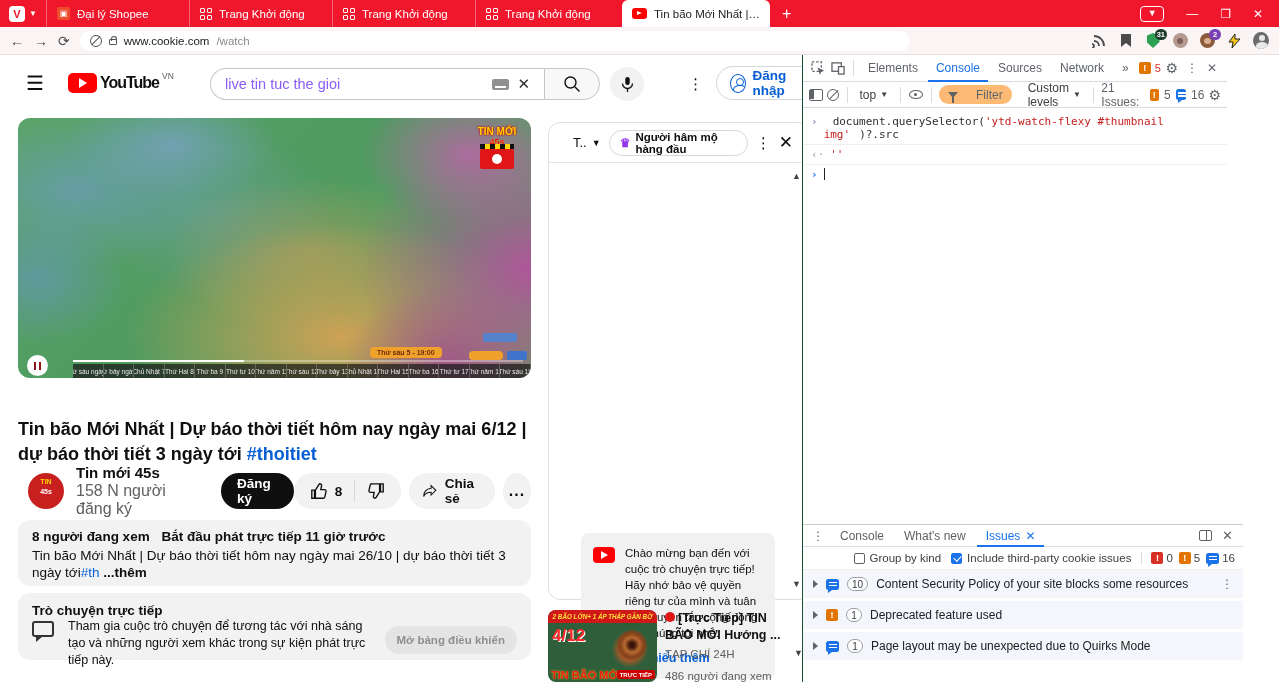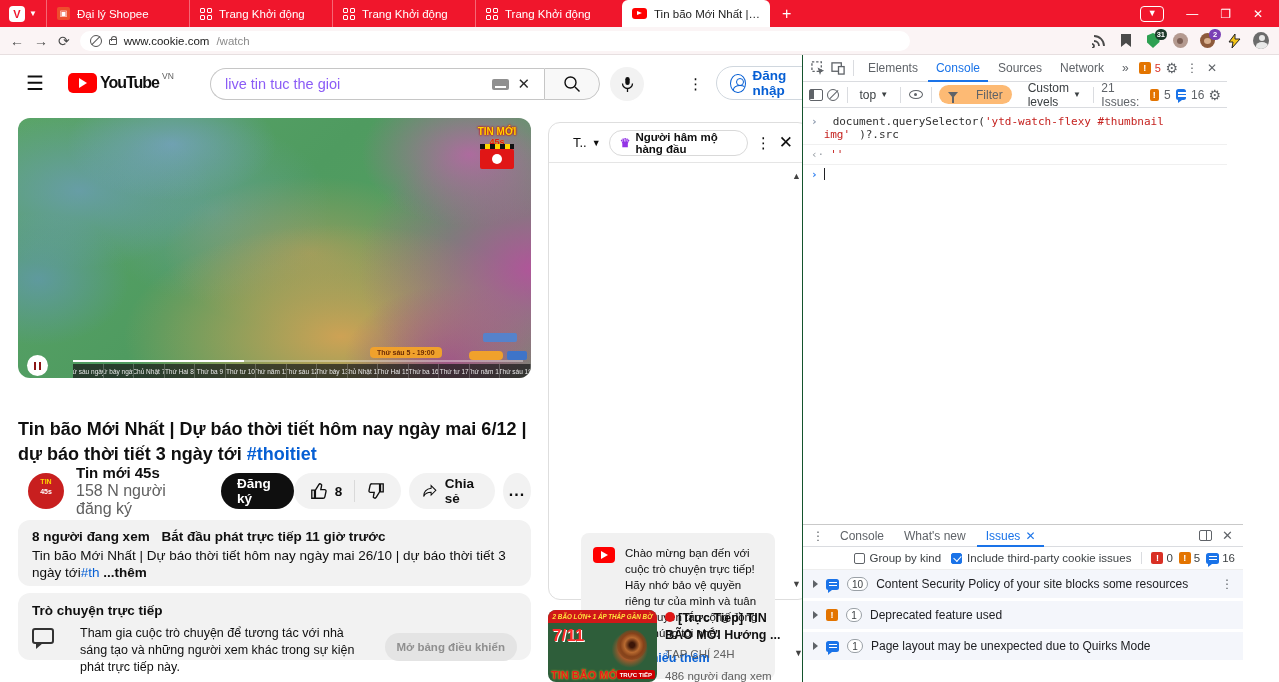--- a/index.html
+++ b/index.html
@@ -122,21 +122,21 @@
   
   .descbox { left:18px; top:465px; width:513px; height:66px; background:#f2f2f2; border-radius:12px; padding:9px 14px; font-size:13.5px; color:#0f0f0f; }
   .desc-l1 { font-weight:bold; }
   .desc-l1 .sep { display:inline-block; width:8px; }
   .descbox p { margin-top:3px; line-height:17px; }
   .desc-more { font-weight:bold; }
 
   
   .teaser { left:18px; top:538px; width:513px; height:67px; background:#f2f2f2; border-radius:12px; padding:10px 14px; }
   .teaser-h { font-size:13.5px; font-weight:bold; color:#0f0f0f; }
-  .teaser-row { display:flex; align-items:flex-start; margin-top:7px; gap:26px; }
+  .teaser-row { display:flex; align-items:flex-start; gap:14px; }
   .chat-ic { width:22px; height:16px; border:2px solid #333; border-radius:3px; position:relative; margin-top:3px; flex:none; }
   .chat-ic:after { content:""; position:absolute; left:2px; bottom:-7px; border-top:6px solid #333; border-right:7px solid transparent; }
   .teaser-body { font-size:12.5px; color:#0f0f0f; line-height:17px; width:330px; }
   .teaser-btn { margin-left:auto; background:#e4e4e4; color:#8f8f8f; font-size:11.5px; font-weight:bold; border-radius:15px; padding:8px 12px; white-space:nowrap; margin-top:8px; }
 
   
   .chatpanel { left:548px; top:67px; width:262px; height:478px; border:1px solid #dedede; border-radius:12px; background:#fff; }
   .chat-head { height:40px; border-bottom:1px solid #e5e5e5; display:flex; align-items:center; padding:0 12px; gap:8px; }
   .chat-dd { font-size:13px; color:#0f0f0f; display:flex; align-items:center; gap:5px; margin-left:12px; }
   .chev-down { font-size:9px; color:#0f0f0f; }
@@ -466,21 +466,21 @@
       </div>
       <div class="w-link">Tìm hiểu thêm</div>
     </div>
     <span class="scroll-dn">▼</span>
   </div>
 
   <div class="abs suggest">
     <div class="sthumb">
       <div class="strip">2 BÃO LỚN+ 1 ÁP THẤP GẦN BỜ</div>
       <div class="swirl"></div>
-      <div class="d712">7/11</div>
+      <div class="d712">4/12</div>
       <div class="tbm">TIN BÃO MỚI</div>
       <div class="live">TRỰC TIẾP</div>
     </div>
     <div class="smeta">
       <div class="stitle"><span class="reddot"></span><span>[Trực Tiếp] TIN BÃO MỚI Hướng ...</span></div>
       <div class="schannel">TẠP CHÍ 24H</div>
       <div class="sviews">486 người đang xem</div>
     </div>
     <span class="sdots">⋮</span>
   </div>

